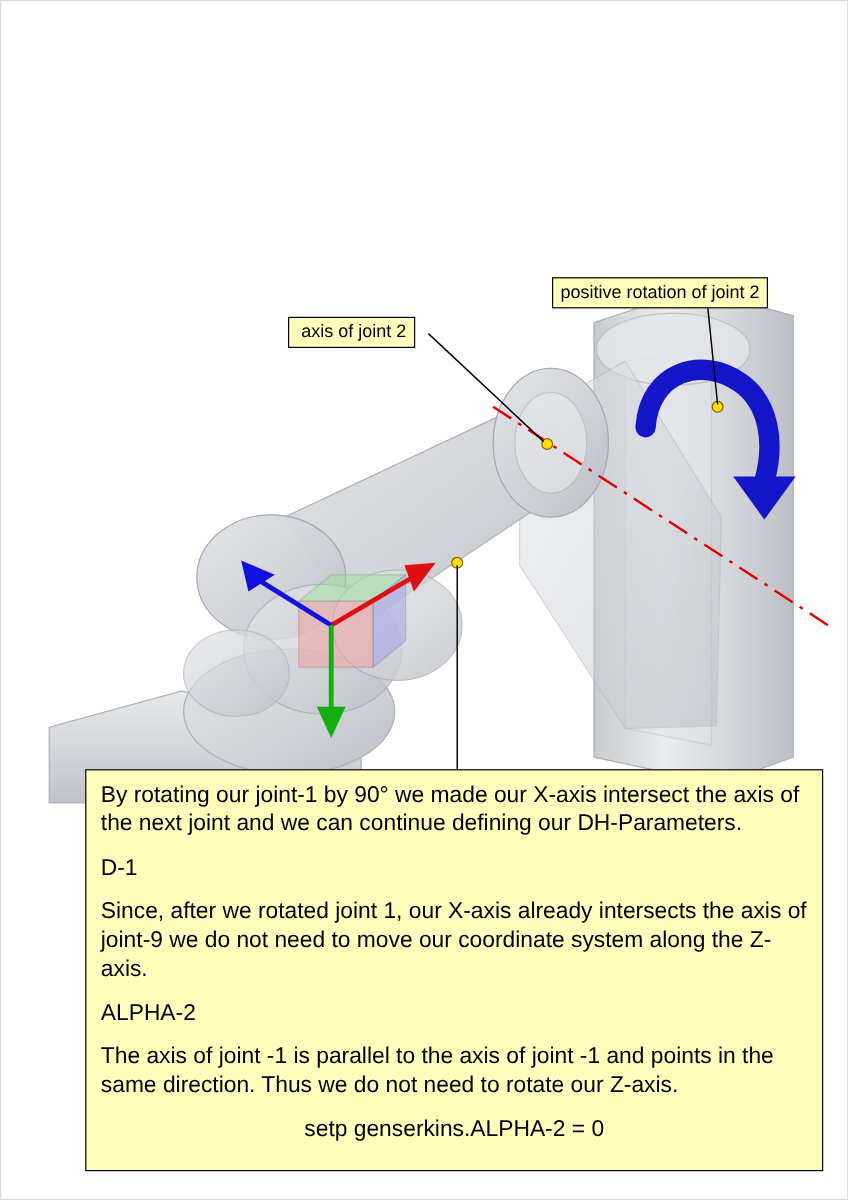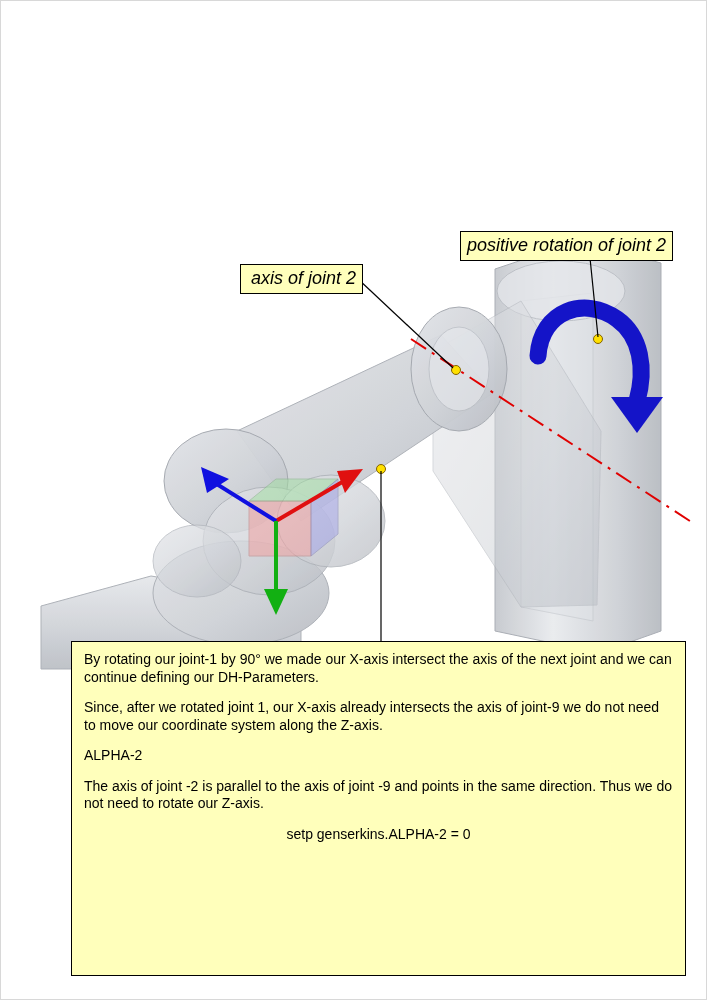--- a/index.html
+++ b/index.html
@@ -23,48 +23,47 @@
     position: absolute;
     left: 0;
     top: 0;
     width: 707px;
     height: 1000px;
   }
   .callout {
     position: absolute;
     background: #ffffbb;
     border: 1px solid #000000;
-    font-size: 18px;
+    font-size: 15px;
     line-height: 1.15;
     color: #000000;
     padding: 3px 6px 4px 6px;
     white-space: nowrap;
     box-sizing: border-box;
-    font-style: italic;
   }
   #callout-axis-joint2 {
     left: 239px;
     top: 263px;
     padding-left: 10px;
   }
   #callout-positive-rotation {
     left: 459px;
     top: 230px;
   }
   #text-panel {
     position: absolute;
     left: 70px;
     top: 640px;
     width: 615px;
     height: 335px;
     background: #ffffbb;
     border: 1px solid #000000;
     box-sizing: border-box;
     padding: 9px 12px 10px 12px;
-    font-size: 14px;
+    font-size: 19px;
     line-height: 1.25;
     color: #000000;
   }
   #text-panel p {
     margin: 0 0 13px 0;
   }
   #text-panel p:last-child {
     margin-bottom: 0;
     text-align: center;
   }
@@ -162,19 +161,20 @@
   <div class="callout" id="callout-axis-joint2">
     <span>axis of joint 2</span>
   </div>
 
   <div class="callout" id="callout-positive-rotation">
     <span>positive rotation of joint 2</span>
   </div>
 
   <div id="text-panel">
     <p>By rotating our joint-1 by 90° we made our X-axis intersect the axis of the next joint and we can continue defining our DH-Parameters.</p>
+    <p>D-1</p>
     <p>Since, after we rotated joint 1, our X-axis already intersects the axis of joint-9 we do not need to move our coordinate system along the Z-axis.</p>
     <p>ALPHA-2</p>
-    <p>The axis of joint -2 is parallel to the axis of joint -9 and points in the same direction. Thus we do not need to rotate our Z-axis.</p>
+    <p>The axis of joint -1 is parallel to the axis of joint -1 and points in the same direction. Thus we do not need to rotate our Z-axis.</p>
     <p>setp genserkins.ALPHA-2 = 0</p>
   </div>
 
 </div>
 
 </body></html>

